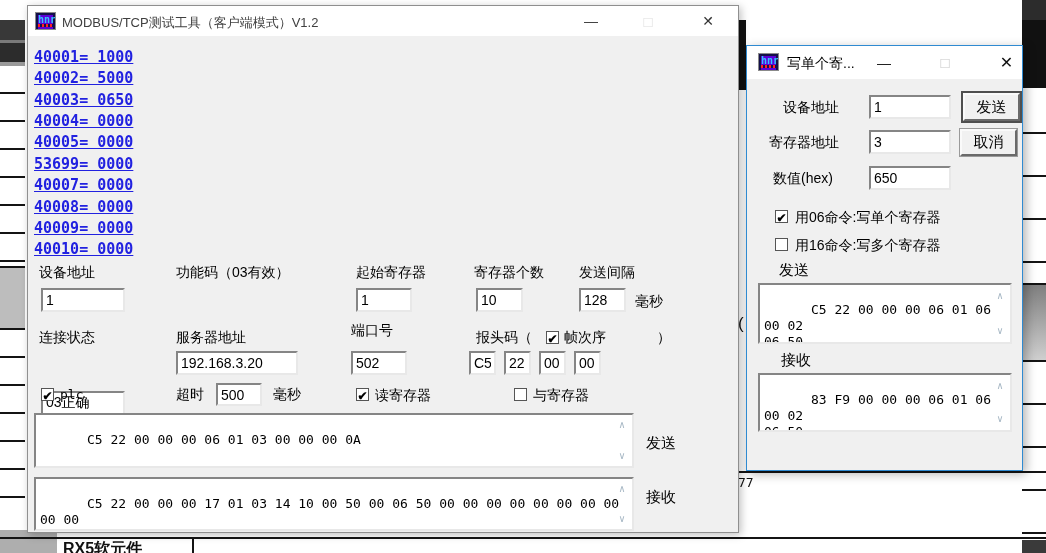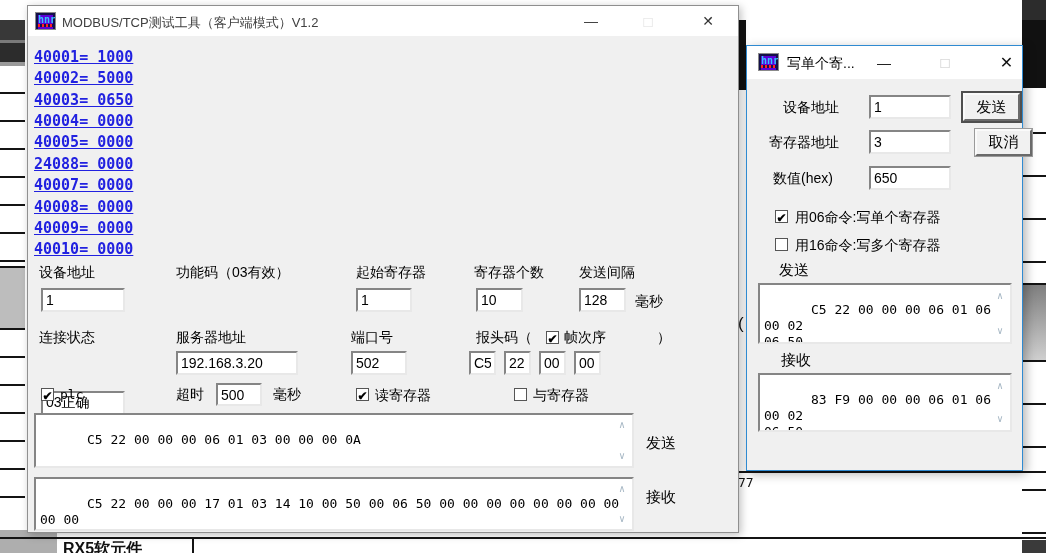--- a/index.html
+++ b/index.html
@@ -111,41 +111,41 @@
       <div class="winbtn" style="left:662px;width:36px;color:#333;">
           <span>✕</span>
         </div>
     </div>
 
     <a class="reglink" style="top:42px;">40001= 1000</a>
     <a class="reglink" style="top:63px;">40002= 5000</a>
     <a class="reglink" style="top:85px;">40003= 0650</a>
     <a class="reglink" style="top:106px;">40004= 0000</a>
     <a class="reglink" style="top:127px;">40005= 0000</a>
-    <a class="reglink" style="top:149px;">24088= 0000</a>
+    <a class="reglink" style="top:149px;">53699= 0000</a>
     <a class="reglink" style="top:170px;">40007= 0000</a>
     <a class="reglink" style="top:192px;">40008= 0000</a>
     <a class="reglink" style="top:213px;">40009= 0000</a>
     <a class="reglink" style="top:234px;">40010= 0000</a>
 
     <span class="lbl" style="left:11px;top:258px;">设备地址</span>
     <span class="lbl" style="left:148px;top:258px;">功能码（03有效）</span>
     <span class="lbl" style="left:328px;top:258px;">起始寄存器</span>
     <span class="lbl" style="left:446px;top:258px;">寄存器个数</span>
     <span class="lbl" style="left:551px;top:258px;">发送间隔</span>
 
     <input class="inp" readonly="" style="left: 13px; top: 282px; width: 84px; height: 24px;" value="1">
     <input class="inp" readonly="" style="left: 328px; top: 282px; width: 56px; height: 24px;" value="1">
     <input class="inp" readonly="" style="left: 448px; top: 282px; width: 47px; height: 24px;" value="10">
     <input class="inp" readonly="" style="left: 551px; top: 282px; width: 47px; height: 24px;" value="128">
     <span class="lbl" style="left:607px;top:287px;">毫秒</span>
 
     <span class="lbl" style="left:11px;top:323px;">连接状态</span>
     <span class="lbl" style="left:148px;top:323px;">服务器地址</span>
-    <span class="lbl" style="left:323px;top:323px;">端口号</span>
+    <span class="lbl" style="left:323px;top:316px;">端口号</span>
     <span class="lbl" style="left:448px;top:323px;">报头码（</span>
     <div class="cb" style="left:518px;top:325px;"><span class="mark">✔</span></div>
     <span class="lbl" style="left:536px;top:323px;">帧次序</span>
     <span class="lbl" style="left:629px;top:323px;">）</span>
 
     <input class="inp" readonly="" style="left: 13px; top: 345px; width: 84px; height: 24px; margin-top: 40px;" value="03正确">
     <input class="inp" readonly="" style="left: 148px; top: 345px; width: 122px; height: 24px;" value="192.168.3.20">
     <input class="inp" readonly="" style="left: 323px; top: 345px; width: 56px; height: 24px;" value="502">
     <input class="inp" readonly="" style="left: 441px; top: 345px; width: 27px; height: 24px;" value="C5">
     <input class="inp" readonly="" style="left: 476px; top: 345px; width: 27px; height: 24px;" value="22">
@@ -195,21 +195,21 @@
           <span>✕</span>
         </div>
     </div>
 
     <span class="lbl" style="left:20px;top:53px;width:72px;text-align:right;">设备地址</span>
     <input class="inp" readonly="" style="left: 122px; top: 49px; width: 82px; height: 24px;" value="1">
     <button class="btn3d btn-default" style="left:216px;top:47px;width:57px;height:28px;">发送</button>
 
     <span class="lbl" style="left:8px;top:88px;width:84px;text-align:right;">寄存器地址</span>
     <input class="inp" readonly="" style="left: 122px; top: 84px; width: 82px; height: 24px;" value="3">
-    <button class="btn3d" style="left:228px;top:83px;width:57px;height:27px;">取消</button>
+    <button class="btn3d" style="left:213px;top:83px;width:57px;height:27px;">取消</button>
 
     <span class="lbl" style="left:20px;top:124px;width:72px;text-align:center;">数值(hex)</span>
     <input class="inp" readonly="" style="left: 122px; top: 120px; width: 82px; height: 24px;" value="650">
 
     <div class="cb" style="left:28px;top:164px;"><span class="mark">✔</span></div>
     <span class="lbl" style="left:48px;top:163px;">用06命令:写单个寄存器</span>
     <div class="cb" style="left:28px;top:192px;"></div>
     <span class="lbl" style="left:48px;top:191px;">用16命令:写多个寄存器</span>
 
     <span class="lbl" style="left:32px;top:215px;font-size:15px;">发送</span>

